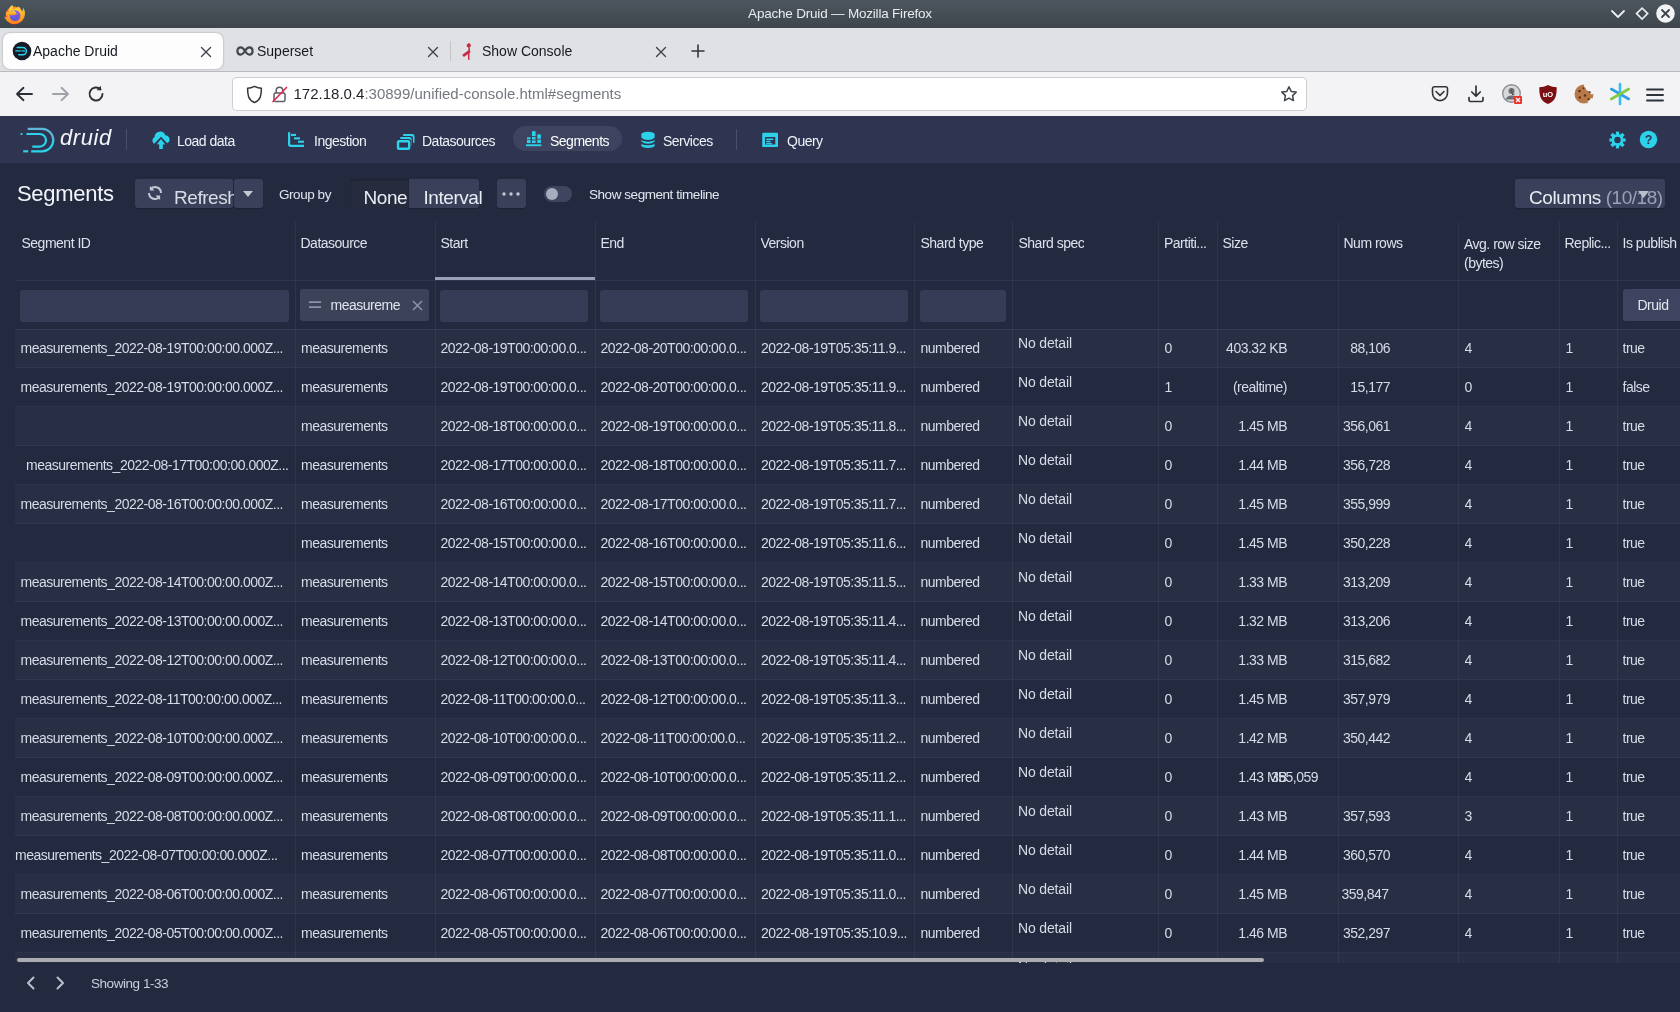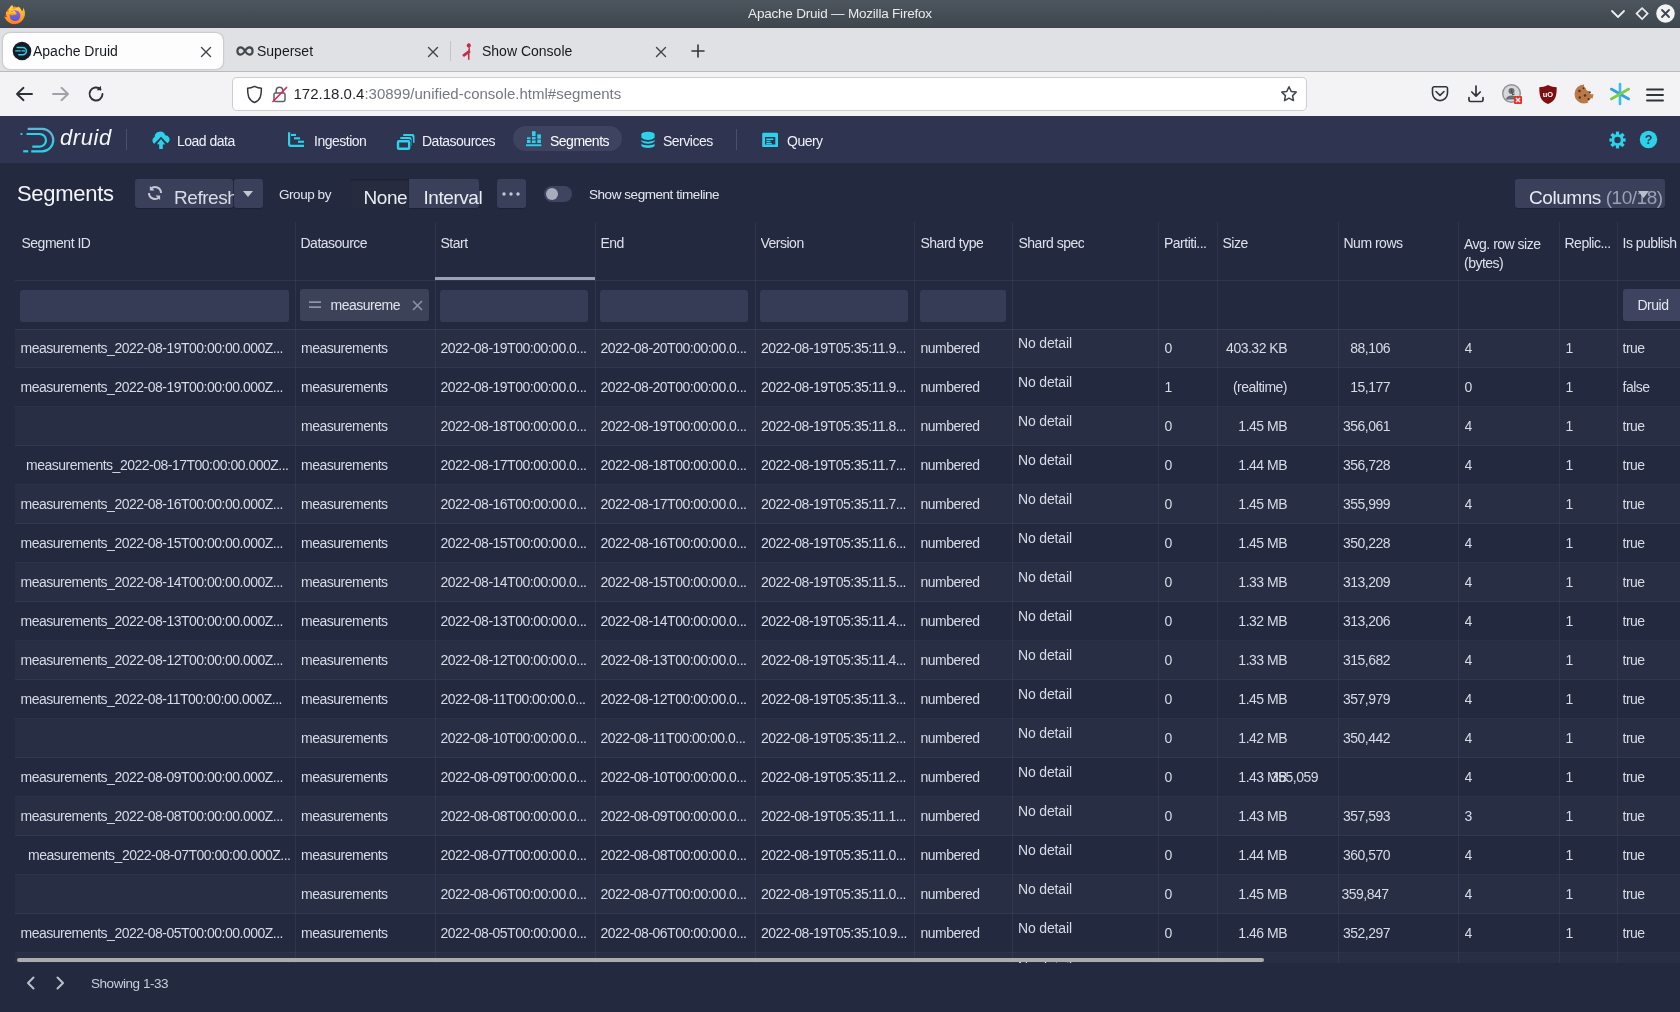--- a/index.html
+++ b/index.html
@@ -377,21 +377,20 @@
 <div class="c" style="left:905.5px;width:85px">numbered</div>
 <div class="ct" style="left:1003px">No detail</div>
 <div class="c" style="left:1149.5px">0</div>
 <div class="c" style="left:1192px;width:80px;text-align:right">1.45 MB</div>
 <div class="c" style="left:1325px;width:50px;text-align:right">355,999</div>
 <div class="c" style="left:1449.5px">4</div>
 <div class="c" style="left:1550.5px">1</div>
 <div class="c" style="left:1607.5px">true</div>
 </div>
 <div class="row" style="top:302px">
-<div class="c" style="left:5.5px;width:268px">measurements_2022-08-15T00:00:00.000Z...</div>
 <div class="c" style="left:286px;width:128px">measurements</div>
 <div class="c" style="left:425.5px;width:148px">2022-08-15T00:00:00.0...</div>
 <div class="c" style="left:585.5px;width:148px">2022-08-16T00:00:00.0...</div>
 <div class="c" style="left:746px;width:148px">2022-08-19T05:35:11.6...</div>
 <div class="c" style="left:905.5px;width:85px">numbered</div>
 <div class="ct" style="left:1003px">No detail</div>
 <div class="c" style="left:1149.5px">0</div>
 <div class="c" style="left:1192px;width:80px;text-align:right">1.45 MB</div>
 <div class="c" style="left:1325px;width:50px;text-align:right">350,228</div>
 <div class="c" style="left:1449.5px">4</div>
@@ -452,20 +451,21 @@
 <div class="c" style="left:905.5px;width:85px">numbered</div>
 <div class="ct" style="left:1003px">No detail</div>
 <div class="c" style="left:1149.5px">0</div>
 <div class="c" style="left:1192px;width:80px;text-align:right">1.45 MB</div>
 <div class="c" style="left:1325px;width:50px;text-align:right">357,979</div>
 <div class="c" style="left:1449.5px">4</div>
 <div class="c" style="left:1550.5px">1</div>
 <div class="c" style="left:1607.5px">true</div>
 </div>
 <div class="row odd" style="top:497px">
+<div class="c" style="left:5.5px;width:268px">measurements_2022-08-10T00:00:00.000Z...</div>
 <div class="c" style="left:286px;width:128px">measurements</div>
 <div class="c" style="left:425.5px;width:148px">2022-08-10T00:00:00.0...</div>
 <div class="c" style="left:585.5px;width:148px">2022-08-11T00:00:00.0...</div>
 <div class="c" style="left:746px;width:148px">2022-08-19T05:35:11.2...</div>
 <div class="c" style="left:905.5px;width:85px">numbered</div>
 <div class="ct" style="left:1003px">No detail</div>
 <div class="c" style="left:1149.5px">0</div>
 <div class="c" style="left:1192px;width:80px;text-align:right">1.42 MB</div>
 <div class="c" style="left:1325px;width:50px;text-align:right">350,442</div>
 <div class="c" style="left:1449.5px">4</div>
@@ -496,35 +496,36 @@
 <div class="c" style="left:905.5px;width:85px">numbered</div>
 <div class="ct" style="left:1003px">No detail</div>
 <div class="c" style="left:1149.5px">0</div>
 <div class="c" style="left:1192px;width:80px;text-align:right">1.43 MB</div>
 <div class="c" style="left:1325px;width:50px;text-align:right">357,593</div>
 <div class="c" style="left:1449.5px">3</div>
 <div class="c" style="left:1550.5px">1</div>
 <div class="c" style="left:1607.5px">true</div>
 </div>
 <div class="row" style="top:614px">
-<div class="c" style="left:13px;width:268px">measurements_2022-08-07T00:00:00.000Z...</div>
+<div class="c" style="left:0;width:268px">measurements_2022-08-07T00:00:00.000Z...</div>
 <div class="c" style="left:286px;width:128px">measurements</div>
 <div class="c" style="left:425.5px;width:148px">2022-08-07T00:00:00.0...</div>
 <div class="c" style="left:585.5px;width:148px">2022-08-08T00:00:00.0...</div>
 <div class="c" style="left:746px;width:148px">2022-08-19T05:35:11.0...</div>
 <div class="c" style="left:905.5px;width:85px">numbered</div>
 <div class="ct" style="left:1003px">No detail</div>
 <div class="c" style="left:1149.5px">0</div>
 <div class="c" style="left:1192px;width:80px;text-align:right">1.44 MB</div>
 <div class="c" style="left:1325px;width:50px;text-align:right">360,570</div>
 <div class="c" style="left:1449.5px">4</div>
 <div class="c" style="left:1550.5px">1</div>
 <div class="c" style="left:1607.5px">true</div>
 </div>
 <div class="row odd" style="top:653px">
+<div class="c" style="left:5.5px;width:268px">measurements_2022-08-06T00:00:00.000Z...</div>
 <div class="c" style="left:286px;width:128px">measurements</div>
 <div class="c" style="left:425.5px;width:148px">2022-08-06T00:00:00.0...</div>
 <div class="c" style="left:585.5px;width:148px">2022-08-07T00:00:00.0...</div>
 <div class="c" style="left:746px;width:148px">2022-08-19T05:35:11.0...</div>
 <div class="c" style="left:905.5px;width:85px">numbered</div>
 <div class="ct" style="left:1003px">No detail</div>
 <div class="c" style="left:1149.5px">0</div>
 <div class="c" style="left:1192px;width:80px;text-align:right">1.45 MB</div>
 <div class="c" style="left:1325px;width:50px;text-align:center">359,847</div>
 <div class="c" style="left:1449.5px">4</div>

